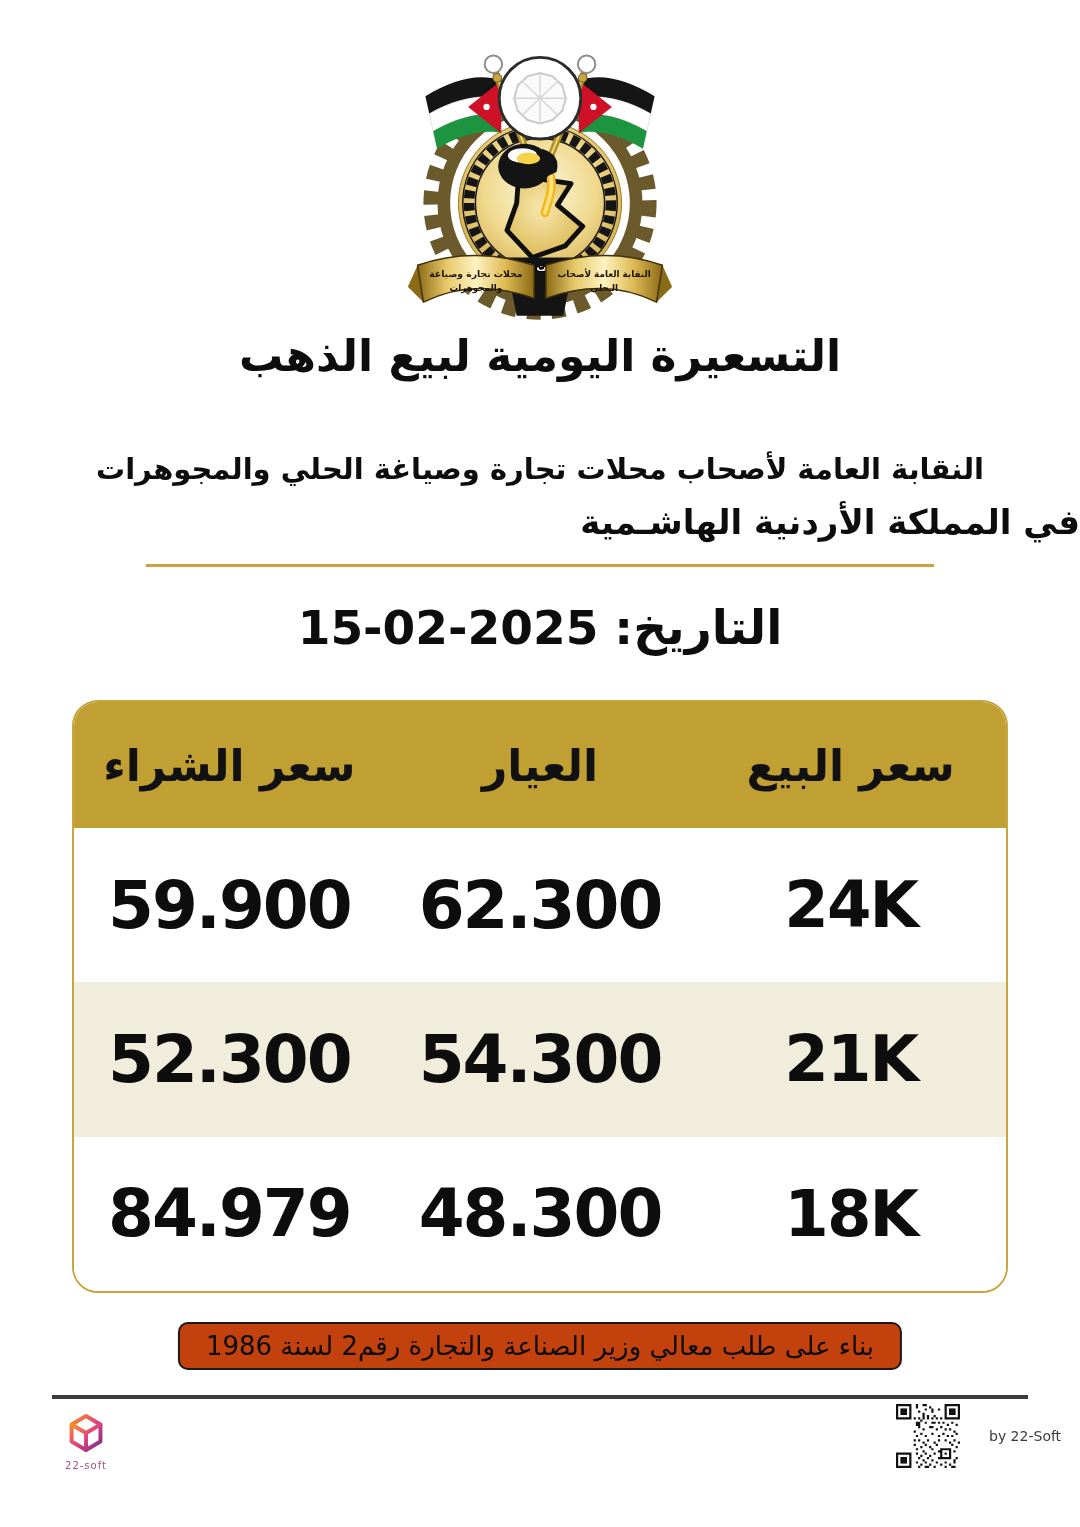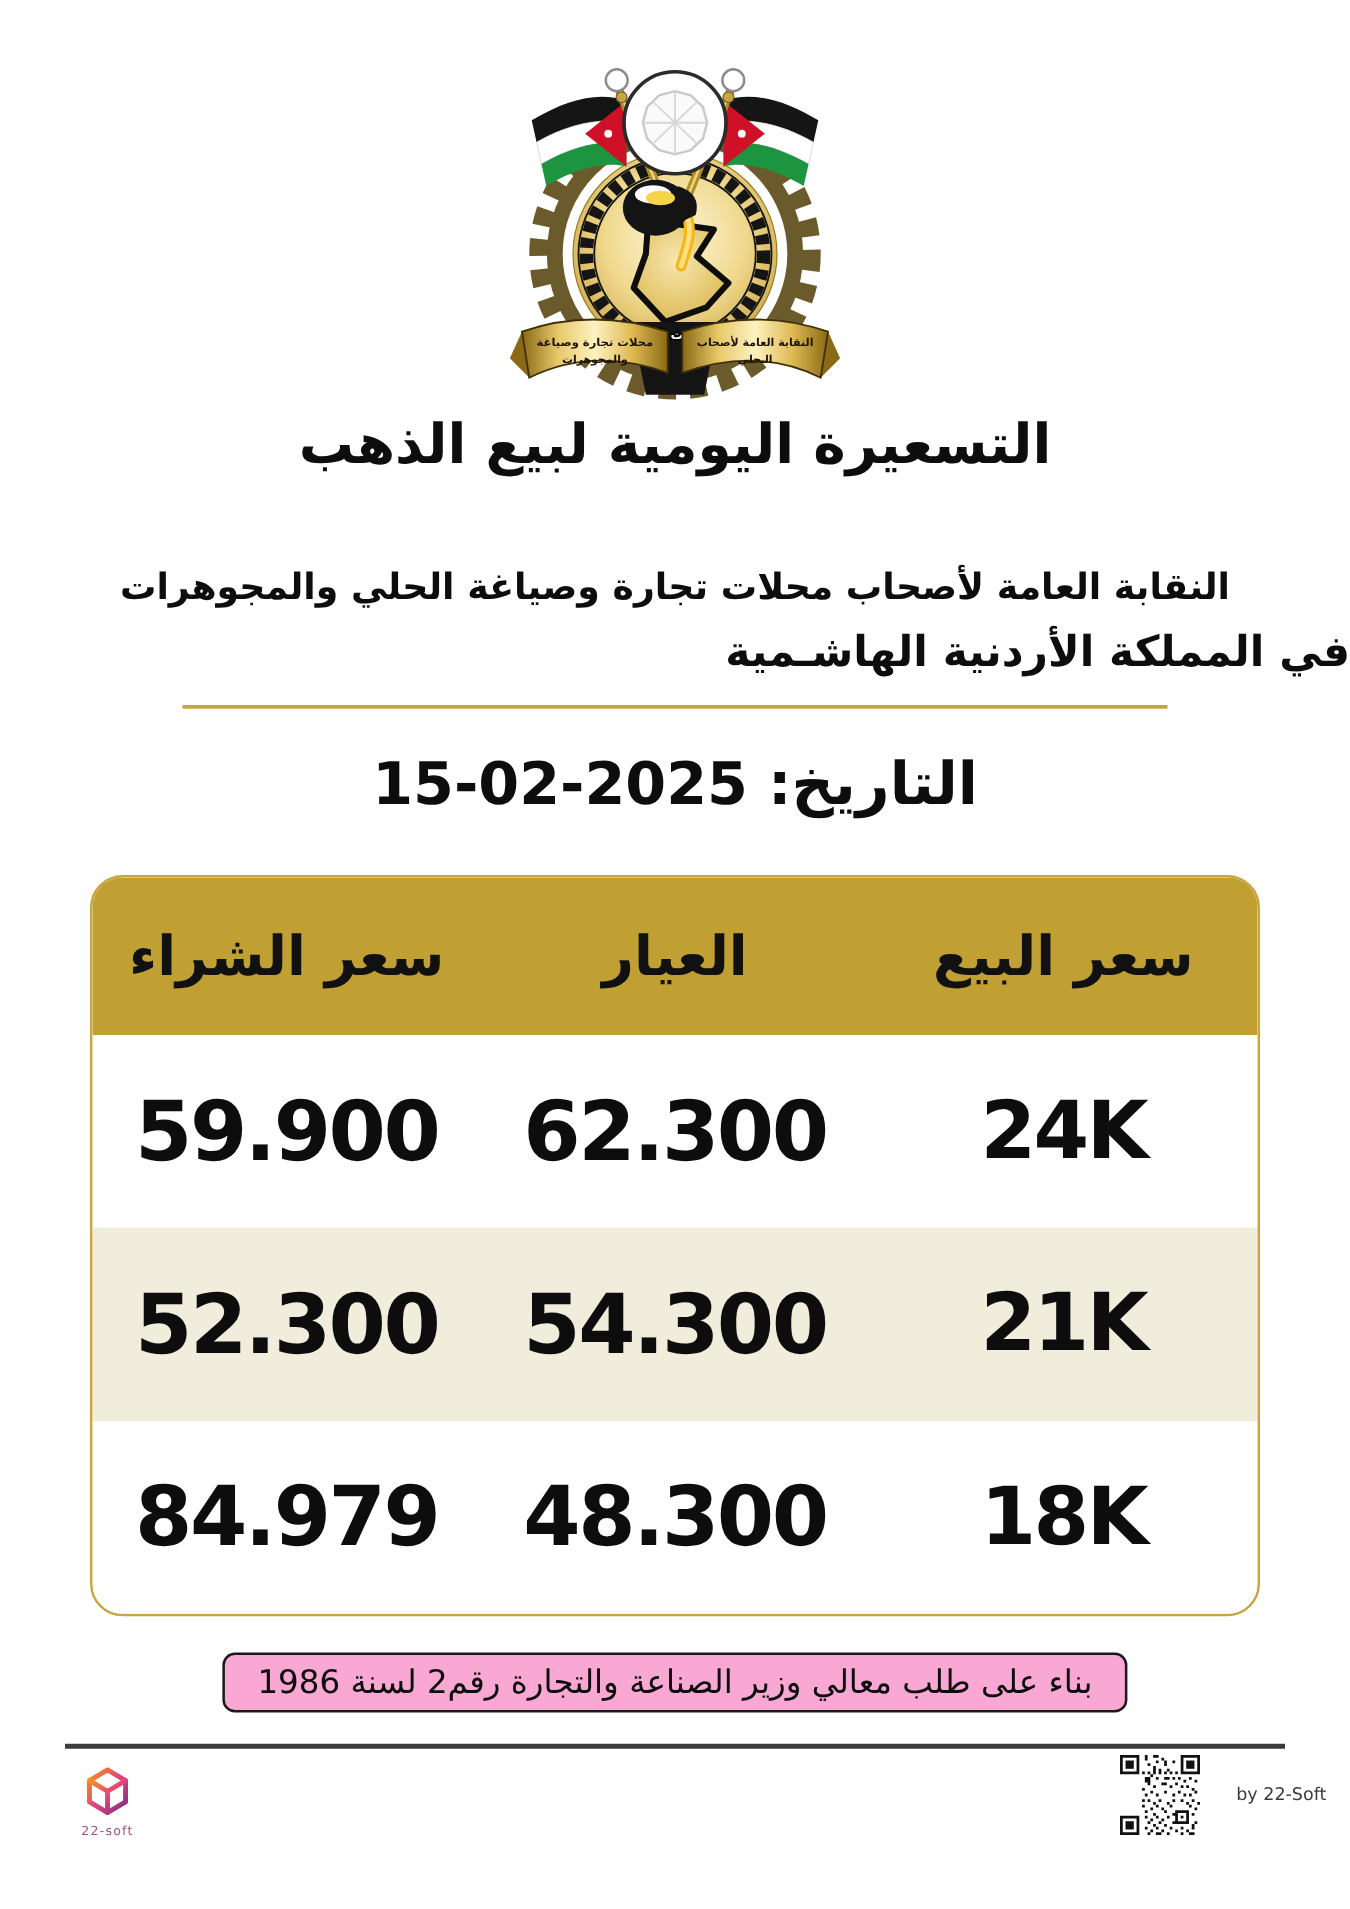--- a/index.html
+++ b/index.html
@@ -29,21 +29,21 @@
              grid-template-columns:1fr 1fr 1fr;direction:rtl;align-items:center;
              font-size:44px;font-weight:bold;color:#111;text-align:center;}
   .pt-row{flex:1;display:grid;grid-template-columns:1fr 1fr 1fr;direction:rtl;
           align-items:center;text-align:center;background:#fff;}
   .pt-row.alt{background:#F0EDDC;}
   .karat{font-size:64px;font-weight:700;letter-spacing:-2px;}
   .price{font-size:66px;font-weight:800;letter-spacing:-2px;}
   
   .note-box{position:absolute;top:1322px;left:50%;transform:translateX(-50%);
             border:2px solid #1a1a1a;border-radius:10px;padding:7px 26px;
-            font-size:26px;direction:rtl;white-space:nowrap;background:#f9a8d4;}
+            font-size:26px;direction:rtl;white-space:nowrap;background:#c2410c;}
   .divider{position:absolute;top:1395px;left:52px;width:976px;height:4px;background:#3c3c3c;}
   .brand{position:absolute;left:54px;top:1412px;width:64px;text-align:center;}
   .brand-label{font-size:10px;color:#a0527c;letter-spacing:1px;margin-top:2px;}
   .qr-block{position:absolute;left:896px;top:1404px;display:flex;align-items:center;gap:9px;}
   .qr-caption{font-size:14px;color:#3a3a3a;margin-left:20px;}
 </style>
 </head>
 <body>
 
 <div class="page">

